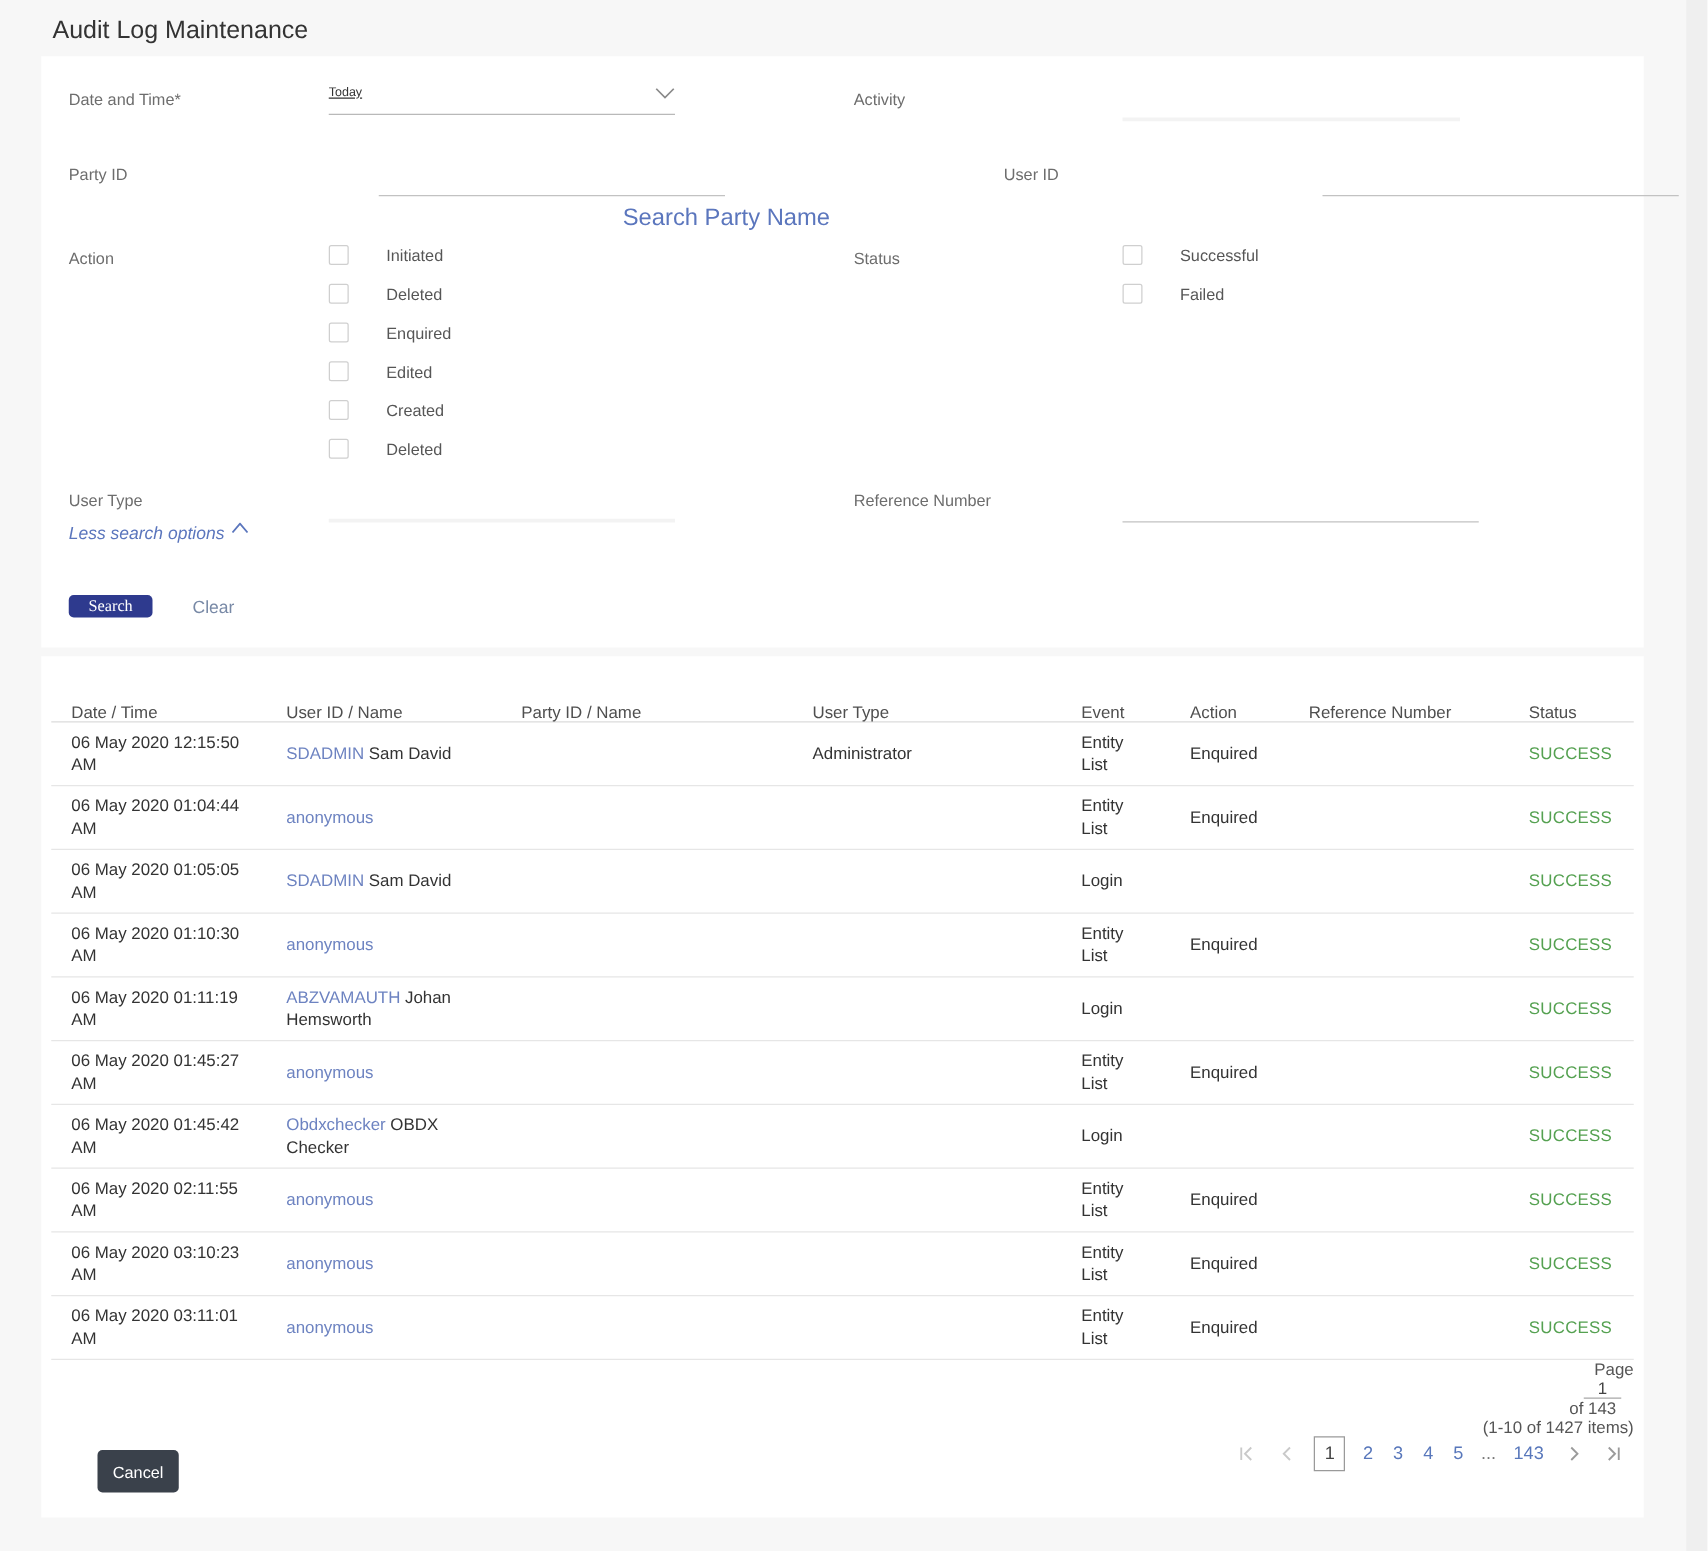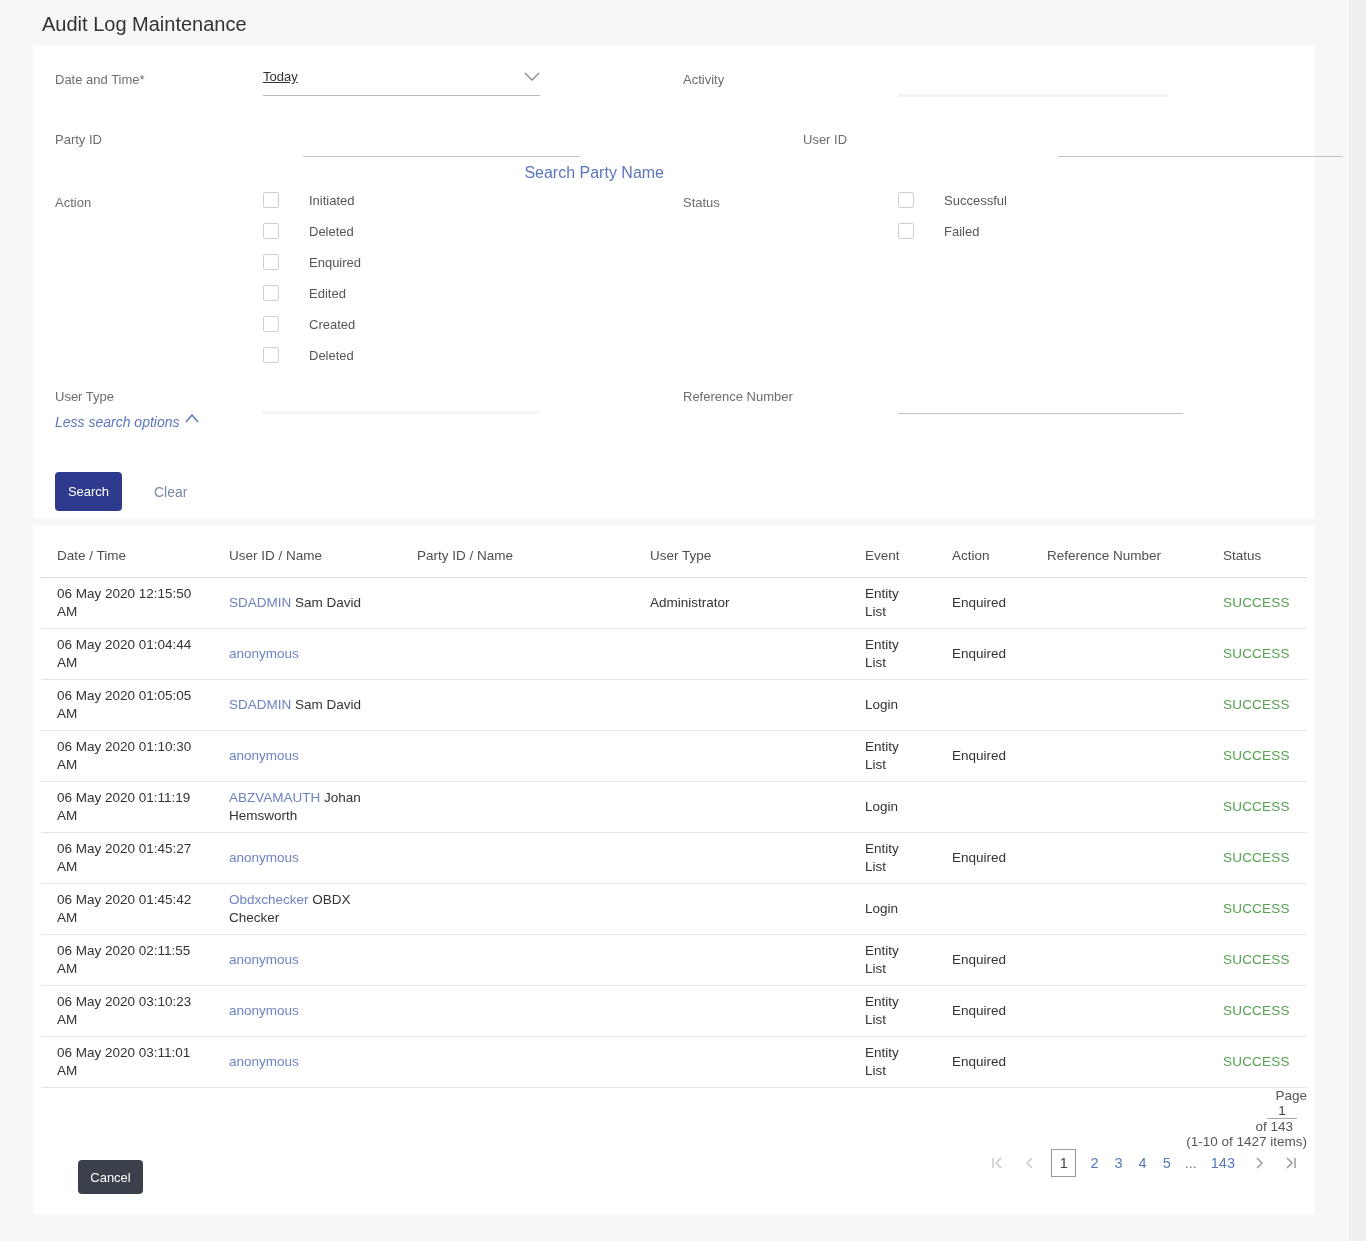--- a/index.html
+++ b/index.html
@@ -17,53 +17,53 @@
   .page-title { font-size:20px; color:#333; font-weight:400; }
 
   .card { width:1282px; margin-left:33px; background:#fff; position:relative; z-index:1; }
   .filter-card { height:473px; padding:0 0 0 22px; }
 
   .frow { display:grid; grid-template-columns:208px 277px 143px 215px 285px; align-items:start; }
   .flabel { font-size:13px; color:#6d6d6d; padding-top:3px; }
 
   .row1 { padding-top:24px; }
   .select-field { border-bottom:1px solid #b9b9b9; padding-bottom:11px; display:flex; justify-content:space-between; align-items:center; cursor:pointer; }
-  .select-value { font-size:13px; color:#333;text-decoration:underline; }
+  .select-value { font-size:10px; color:#333;text-decoration:underline; }
   .disabled-field { border-bottom:3px solid #f3f3f3; height:28px; }
   .disabled-field.short { width:270px; }
 
   .row2 { padding-top:32px;gap:40px; }
   .text-field { border-bottom:1px solid #c2c2c2; height:28px; font-size:14px; color:#333; width:100%; background:transparent; border-top:none; border-left:none; border-right:none; outline:none; font-family:inherit; }
 
   .link-subrow { display:grid; grid-template-columns:208px 401px; }
   .party-link-wrap { text-align:right; padding-top:7px; }
-  .blue-link { color:#5b76bd; font-size:16px; text-decoration:none; cursor:pointer; }
+  .blue-link { color:#5b76bd; font-size:19px; text-decoration:none; cursor:pointer; }
 
   .row3 { padding-top:10px; }
   .cb-list { list-style:none; }
   .cb-list li { display:flex; align-items:center; margin-bottom:15px; height:16px;gap:19px; }
   .cb-box { width:16px; height:16px; border:1px solid #cfcfcf; border-radius:2px; background:#fff; display:inline-block; cursor:pointer; flex:0 0 16px; }
   .cb-label { font-size:13px; color:#565656; margin-left:11px; }
 
   .row4 { padding-top:8px; }
 
   .less-row { display:flex; align-items:flex-start;font-style:italic; }
   .less-link { font-size:14px; }
   .less-chevron { margin-left:5px; display:inline-flex; }
 
   .btn-row { margin-top:42px; display:flex; align-items:center; }
-  .btn-search { width:67px; height:39px; background:#2e3a8e; color:#fff; font-size:13px; border:none; border-radius:4px; cursor:pointer; font-family:Liberation Sans, sans-serif; }
+  .btn-search { width:67px; height:18px; background:#2e3a8e; color:#fff; font-size:13px; border:none; border-radius:4px; cursor:pointer; font-family:Liberation Serif, serif; }
   .btn-clear { margin-left:32px; font-size:14px; color:#7889a6; background:none; border:none; cursor:pointer; font-family:inherit; }
 
   .card-gap { height:7px; }
 
   .table-card { padding:0 8px 20px 8px; }
   .tgrid { display:grid; grid-template-columns:172px 188px 233px 215px 87px 95px 176px 1fr; }
   .th, .td { padding-left:16px; font-size:13.5px; }
-  .thead { height:53px; align-items:end; padding-bottom:14px; border-bottom:1px solid #dcdcdc; }
+  .thead { height:53px; align-items:end; border-bottom:1px solid #dcdcdc; }
   .th { color:#4f4f4f; }
   .trow { height:51px; align-items:center; border-bottom:1px solid #e6e6e6; }
   .td { color:#333; line-height:18px; }
   .ulink { color:#6d83c1; text-decoration:none; cursor:pointer; }
   .event-wrap { display:inline-block; max-width:48px; }
   .c-status { color:#55a151; letter-spacing:0.2px; }
 
   .pager-row { height:46px; display:flex; align-items:flex-end; padding-left:16px; font-size:13.5px; color:#555;flex-direction:column; }
   .page-input { width:30px; border:none; border-bottom:1px solid #a8a8a8; text-align:center; font-size:13.5px; color:#444; margin:0 10px; outline:none; background:transparent; font-family:inherit; height:22px; }
   .of-text { margin-right:14px; }

